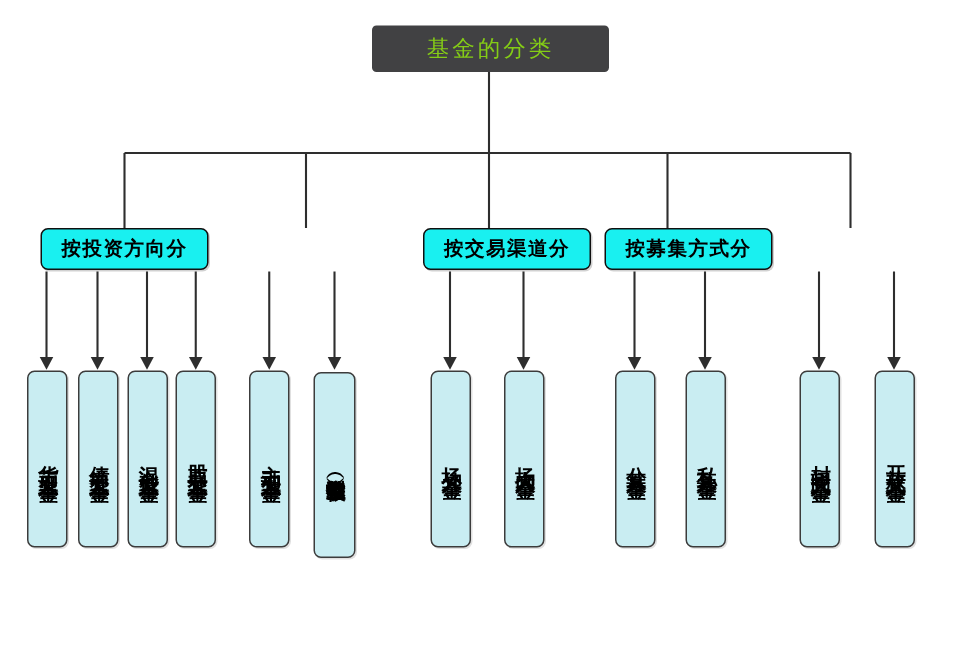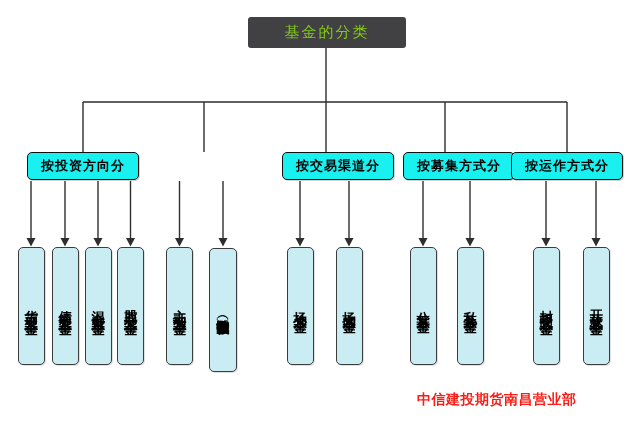--- a/index.html
+++ b/index.html
@@ -75,21 +75,20 @@
       <polygon class="ah" points="541.5,238 550.5,238 546,246.5"></polygon>
     <path class="ln" d="M596 181 V239"></path>
       <polygon class="ah" points="591.5,238 600.5,238 596,246.5"></polygon>
   </svg>
 
   <div class="node root" style="left:248px;top:17px;width:158px;height:31px;">基金的分类</div>
 
   <div class="node branch" style="left:27px;top:152px;width:112px;height:28px;">按投资方向分</div>
   <div class="node branch" style="left:282px;top:152px;width:112px;height:28px;">按交易渠道分</div>
   <div class="node branch" style="left:403px;top:152px;width:112px;height:28px;">按募集方式分</div>
-  <div class="node branch" style="left:511px;top:152px;width:112px;height:28px;">按运作方式分</div>
 
   <div class="node leaf" style="left:17.5px;top:247px;width:27px;height:118px;">
     <span class="vtext">货币型基金</span>
   </div>
   <div class="node leaf" style="left:51.5px;top:247px;width:27px;height:118px;">
     <span class="vtext">债券型基金</span>
   </div>
   <div class="node leaf" style="left:84.5px;top:247px;width:27px;height:118px;">
     <span class="vtext">混合型基金</span>
   </div>
@@ -118,15 +117,14 @@
     <span class="vtext">私募基金</span>
   </div>
 
   <div class="node leaf" style="left:532.5px;top:247px;width:27px;height:118px;">
     <span class="vtext">封闭式基金</span>
   </div>
   <div class="node leaf" style="left:582.5px;top:247px;width:27px;height:118px;">
     <span class="vtext">开放式基金</span>
   </div>
 
-  <div class="footer">中信建投期货南昌营业部</div>
 
 </div>
 
 </body></html>

